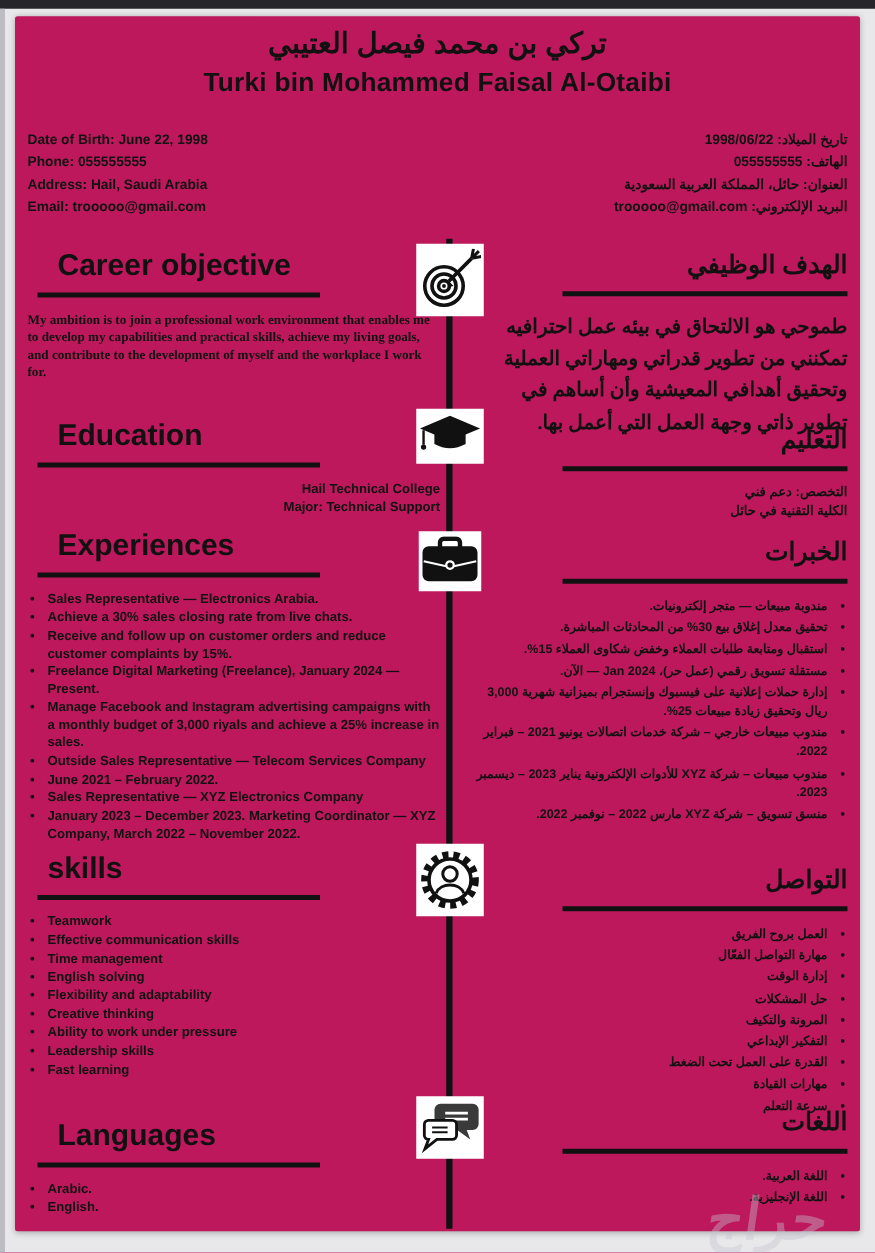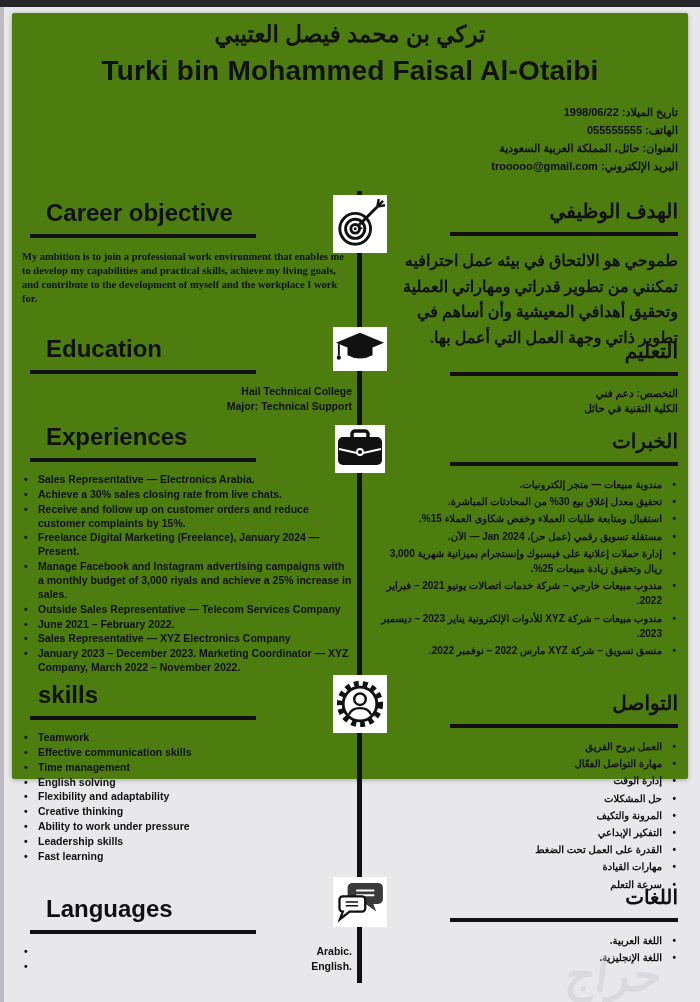--- a/index.html
+++ b/index.html
@@ -5,29 +5,29 @@
   html,body{margin:0;padding:0;}
   body{
     width:700px;height:1002px;position:relative;overflow:hidden;
     background:#e8e8eb;
     font-family:"Liberation Sans", sans-serif;
     color:#111;
   }
   .top-edge{position:absolute;top:0;left:0;right:0;height:7px;background:#26262a;}
   .left-edge{position:absolute;top:7px;left:0;width:4px;height:995px;background:#bcbcc2;}
   .card{
-    position:absolute;left:12px;top:13px;width:676px;height:766px;
-    background:#4d7c0f;border-radius:2px;
+    position:absolute;left:12px;top:13px;width:676px;height:972px;
+    background:#be185d;border-radius:2px;
     box-shadow:0 1px 5px rgba(0,0,0,.28);
   }
   
   .name-ar{position:absolute;top:8px;left:0;right:0;text-align:center;
     font-size:23px;font-weight:700;direction:rtl;}
   .name-en{position:absolute;top:42px;left:0;right:0;text-align:center;
-    font-size:28px;font-weight:700;letter-spacing:.2px;}
+    font-size:21px;font-weight:700;letter-spacing:.2px;}
   .contact{list-style:none;margin:0;padding:0;}
   .contact li{font-size:11px;font-weight:700;line-height:18px;white-space:nowrap;}
   .contact-en{position:absolute;top:90px;left:10px;}
   .contact-ar{position:absolute;top:90px;right:10px;direction:rtl;text-align:right;}
   
   section{position:absolute;}
   .sec-en{left:10px;width:330px;}
   .sec-ar{right:10px;width:302px;direction:rtl;text-align:right;}
   h2{margin:0;font-weight:700;}
   .h-en{font-size:24px;margin-left:24px;}
@@ -37,21 +37,21 @@
   .rule-ar{width:228px;margin:9px 0 0 0;}
   .para{font-size:10.5px;font-weight:700;line-height:1.34;margin-top:12px;font-family:Liberation Serif, serif;}
   .para-ar{font-size:16px;line-height:1.6;}
   .plain{list-style:none;margin:10px 0 0;padding:0;text-align:right;}
   .plain li{font-size:10.5px;font-weight:700;line-height:1.45;}
   ul.bullets{list-style:none;margin:11px 0 0;padding:0;}
   ul.bullets li{position:relative;padding-inline-start:16px;
     font-size:10.5px;font-weight:700;line-height:1.32;margin-bottom:1px;}
   ul.bullets li::before{content:"\2022";position:absolute;inset-inline-start:2px;}
   .sec-ar ul.bullets li{font-size:10px;line-height:1.52;margin-bottom:2px;}
-  .langs-en li{font-weight:400;font-size:10px;line-height:1.5;text-align:right;}
+  .langs-en li{font-weight:400;font-size:10px;line-height:1.5;}
   .langs-ar li{font-size:10px;}
   
   .tl-line{position:absolute;left:345px;top:178px;width:5px;height:792px;background:#111;}
   .tl-icon{position:absolute;left:348px;transform:translateX(-50%);
     background:#fff;padding:4px 2px;line-height:0;}
   .tl-target{top:182px;}
   .tl-cap{top:314px;}
   .tl-case{top:412px;}
   .tl-gear{top:662px;}
   .tl-chat{top:864px;}
@@ -62,20 +62,26 @@
 </head>
 <body>
 
 <div class="top-edge"></div>
 <div class="left-edge"></div>
 
 <div class="card">
 
   <div class="name-ar">تركي بن محمد فيصل العتيبي</div>
   <div class="name-en">Turki bin Mohammed Faisal Al-Otaibi</div>
+  <ul class="contact contact-en">
+      <li>Date of Birth: June 22, 1998</li>
+      <li>Phone: 055555555</li>
+      <li>Address: Hail, Saudi Arabia</li>
+      <li>Email: trooooo@gmail.com</li>
+    </ul>
   <ul class="contact contact-ar">
       <li>تاريخ الميلاد: 1998/06/22</li>
       <li>الهاتف: 055555555</li>
       <li>العنوان: حائل، المملكة العربية السعودية</li>
       <li>البريد الإلكتروني: trooooo@gmail.com</li>
     </ul>
 
   <div class="tl-line"></div>
 
   <div class="tl-icon tl-target">

